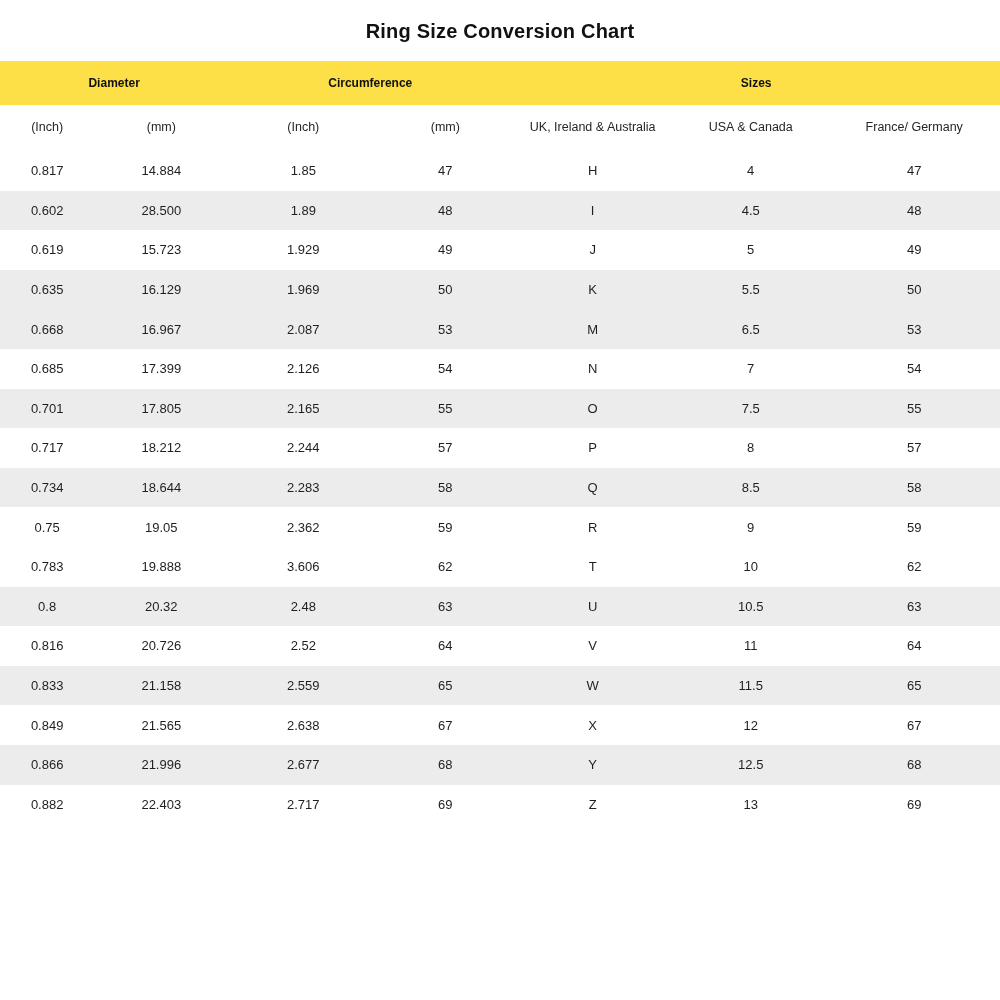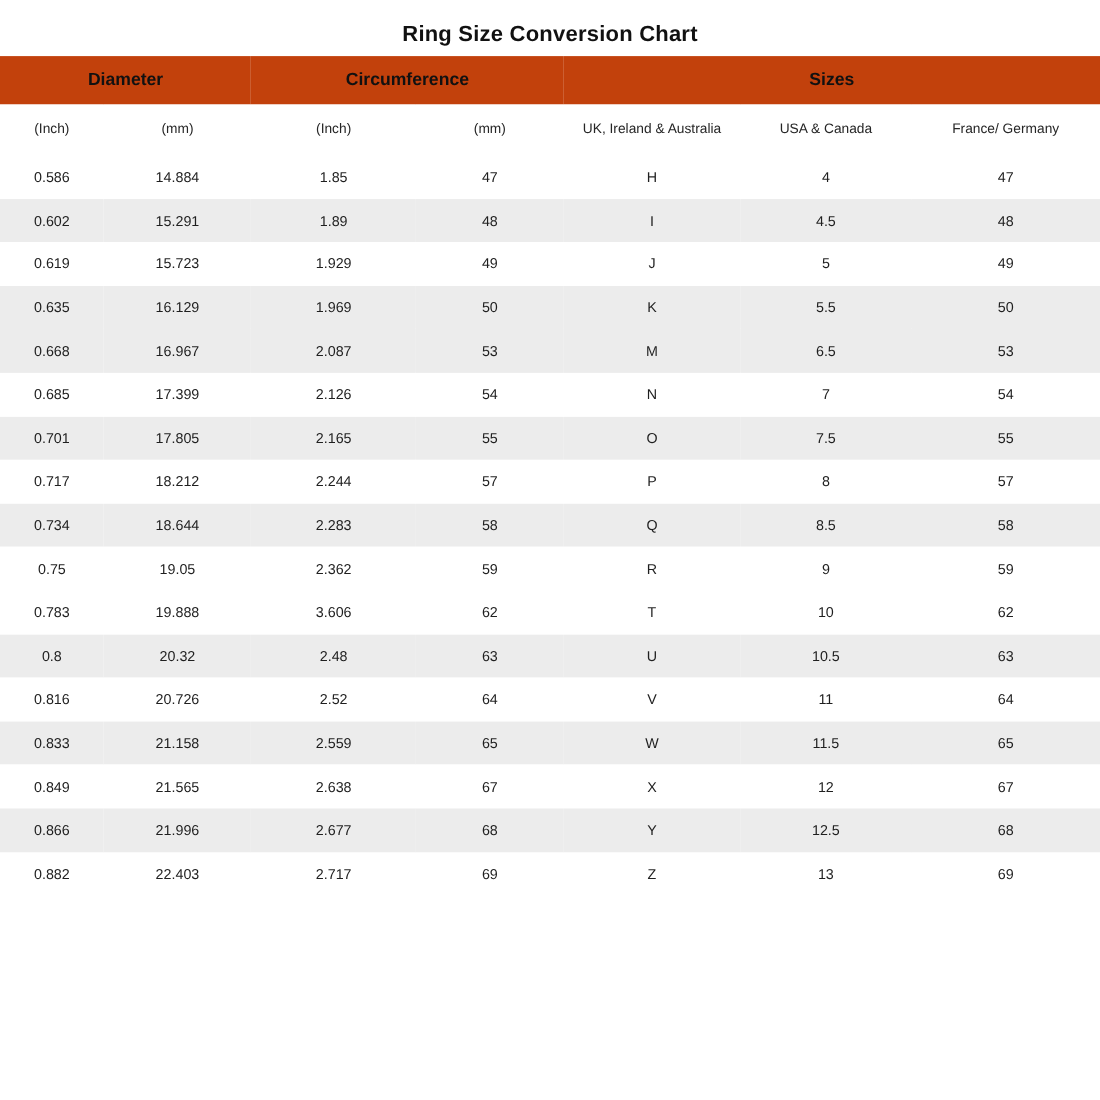--- a/index.html
+++ b/index.html
@@ -17,42 +17,42 @@
     position: relative;
     overflow: hidden;
     background: #ffffff;
   }
   .title {
     text-align: center;
     font-size: 20px;
     font-weight: bold;
     color: #111111;
     padding-top: 20px;
-    padding-bottom: 8px;
+    padding-bottom: 18px;
     letter-spacing: 0.2px;
   }
   table.chart {
     border-collapse: collapse;
     width: 1000px;
     table-layout: fixed;
   }
   table.chart td, table.chart th {
     text-align: center;
     vertical-align: middle;
     font-weight: normal;
     font-size: 13px;
     color: #1f1f1f;
     padding: 0;
     border: none;
   }
   tr.group-row th {
     height: 44px;
     font-weight: bold;
-    font-size: 16px;
-    background: #c2410c;
+    font-size: 12px;
+    background: #fde047;
     color: #111111;
   }
   tr.unit-row td {
     height: 46px;
     background: #ffffff;
     font-size: 12.5px;
     color: #262626;
     line-height: 1.25;
     padding: 0 6px;
   }
@@ -102,31 +102,31 @@
         <td>(mm)</td>
         <td>(Inch)</td>
         <td>(mm)</td>
         <td>UK, Ireland &amp; Australia</td>
         <td>USA &amp; Canada</td>
         <td>France/ Germany</td>
       </tr>
     </thead>
     <tbody id="table-body">
         <tr class="data-row even">
-          <td>0.586</td>
+          <td>0.817</td>
           <td>14.884</td>
           <td>1.85</td>
           <td>47</td>
           <td>H</td>
           <td>4</td>
           <td>47</td>
         </tr>
         <tr class="data-row odd">
           <td>0.602</td>
-          <td>15.291</td>
+          <td>28.500</td>
           <td>1.89</td>
           <td>48</td>
           <td>I</td>
           <td>4.5</td>
           <td>48</td>
         </tr>
         <tr class="data-row even">
           <td>0.619</td>
           <td>15.723</td>
           <td>1.929</td>

